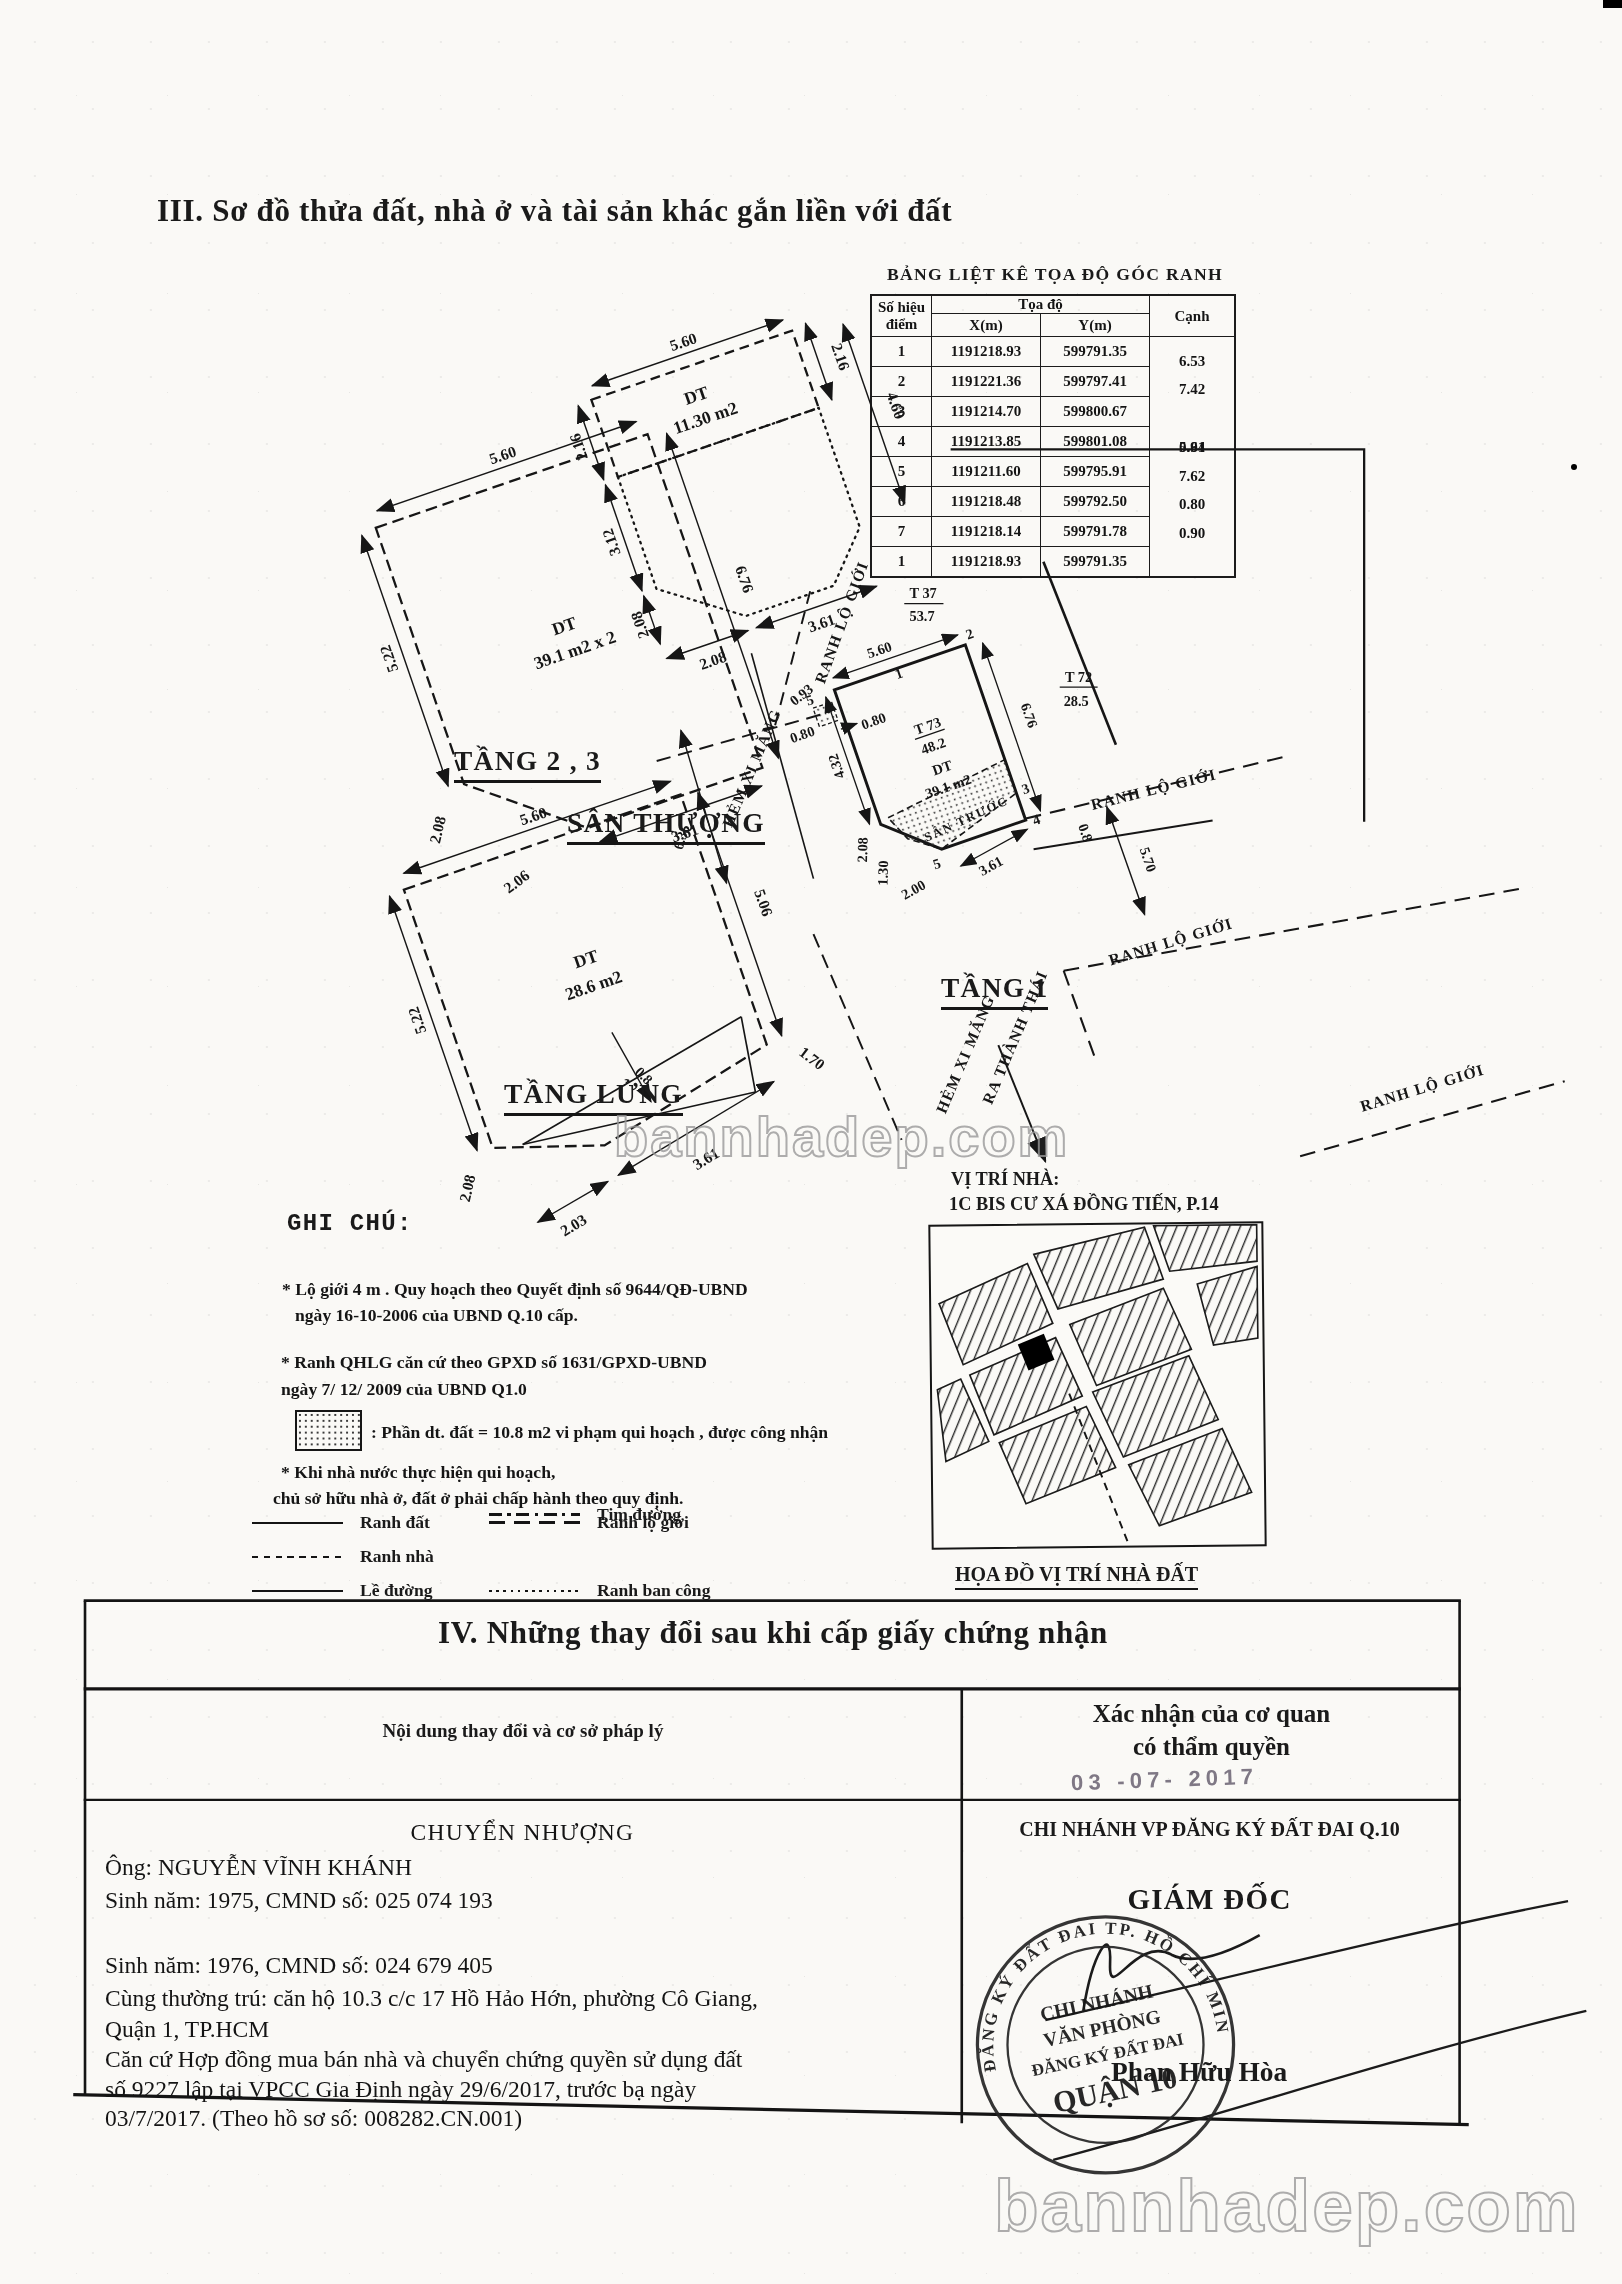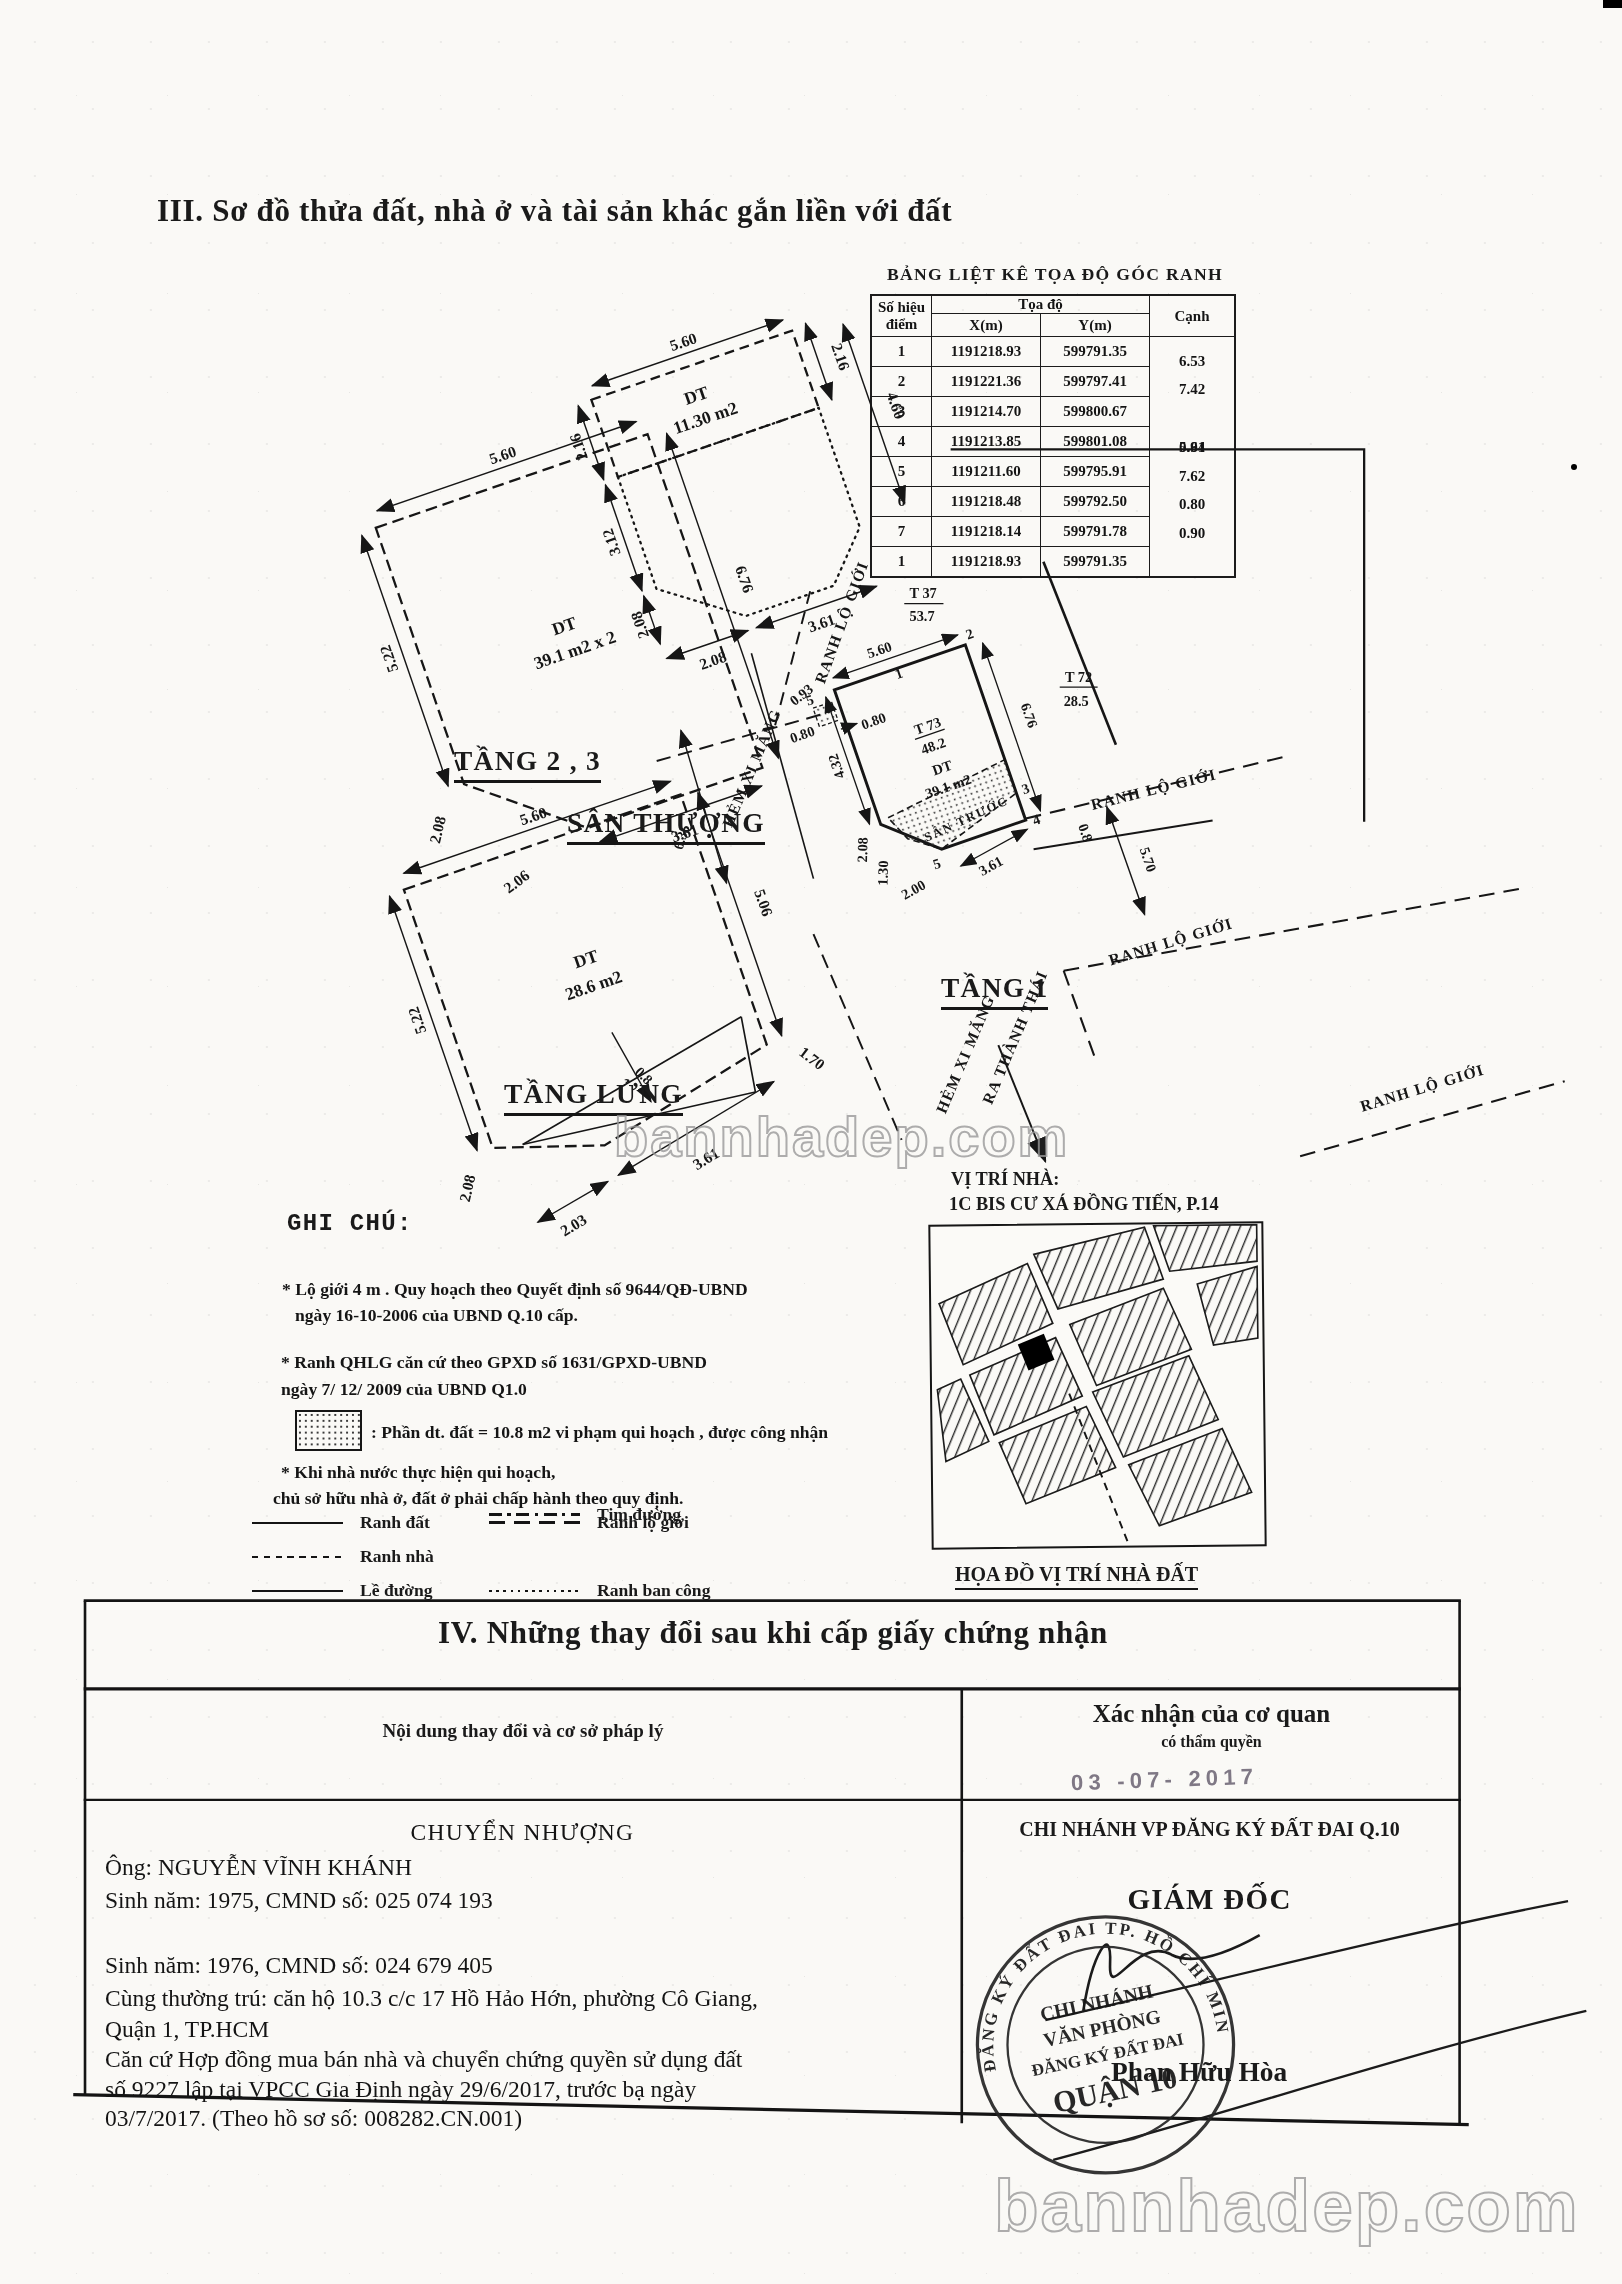--- a/index.html
+++ b/index.html
@@ -356,21 +356,21 @@
       <text y="-56" text-anchor="middle" style="font-size:30px;font-weight:700;" fill="#252525">CHI NHÁNH</text>
       <text y="-16" text-anchor="middle" style="font-size:30px;font-weight:700;" fill="#252525">VĂN PHÒNG</text>
       <text y="24" text-anchor="middle" style="font-size:26px;font-weight:700;" fill="#252525">ĐĂNG KÝ ĐẤT ĐAI</text>
       <text y="86" text-anchor="middle" style="font-size:46px;font-weight:700;" fill="#252525">QUẬN 10</text>
     </g>
   </svg>
 
   <div class="abs s4title" style="left:85px;top:1615px;width:1376px;">IV. Những thay đổi sau khi cấp giấy chứng nhận</div>
   <div class="abs s4head" style="left:118px;top:1720px;width:810px;">Nội dung thay đổi và cơ sở pháp lý</div>
   <div class="abs s4head" style="left:973px;top:1700px;width:477px;font-size:25px;">Xác nhận của cơ quan</div>
-  <div class="abs s4head" style="left:973px;top:1733px;width:477px;font-size:16px;">có thẩm quyền</div>
+  <div class="abs s4head" style="left:973px;top:1733px;width:477px;font-size:25px;">có thẩm quyền</div>
   <div class="abs datestamp" style="left:1071px;top:1767px;">03 -07- 2017</div>
   <div class="abs" style="left:968px;top:1818px;width:483px;text-align:center;font:700 20px 'Liberation Serif',serif;">CHI NHÁNH VP ĐĂNG KÝ ĐẤT ĐAI Q.10</div>
   <div class="abs" style="left:968px;top:1883px;width:483px;text-align:center;font:700 29px 'Liberation Serif',serif;letter-spacing:1.3px;">GIÁM ĐỐC</div>
   <div class="abs" style="left:1111px;top:2057px;width:340px;font:700 27.4px 'Liberation Serif',serif;">Phan Hữu Hòa</div>
 
   <div class="abs s4body" style="left:98px;top:1819px;width:849px;text-align:center;letter-spacing:1.3px;">CHUYỂN NHƯỢNG</div>
   <div class="abs s4body" style="left:105px;top:1854px;width:849px;">Ông: NGUYỄN VĨNH KHÁNH</div>
   <div class="abs s4body" style="left:105px;top:1887px;width:849px;">Sinh năm: 1975, CMND số: 025 074 193</div>
   <div class="abs s4body" style="left:105px;top:1952px;width:849px;">Sinh năm: 1976, CMND số: 024 679 405</div>
   <div class="abs s4body" style="left:105px;top:1985px;width:875px;">Cùng thường trú: căn hộ 10.3 c/c 17 Hồ Hảo Hớn, phường Cô Giang,</div>

